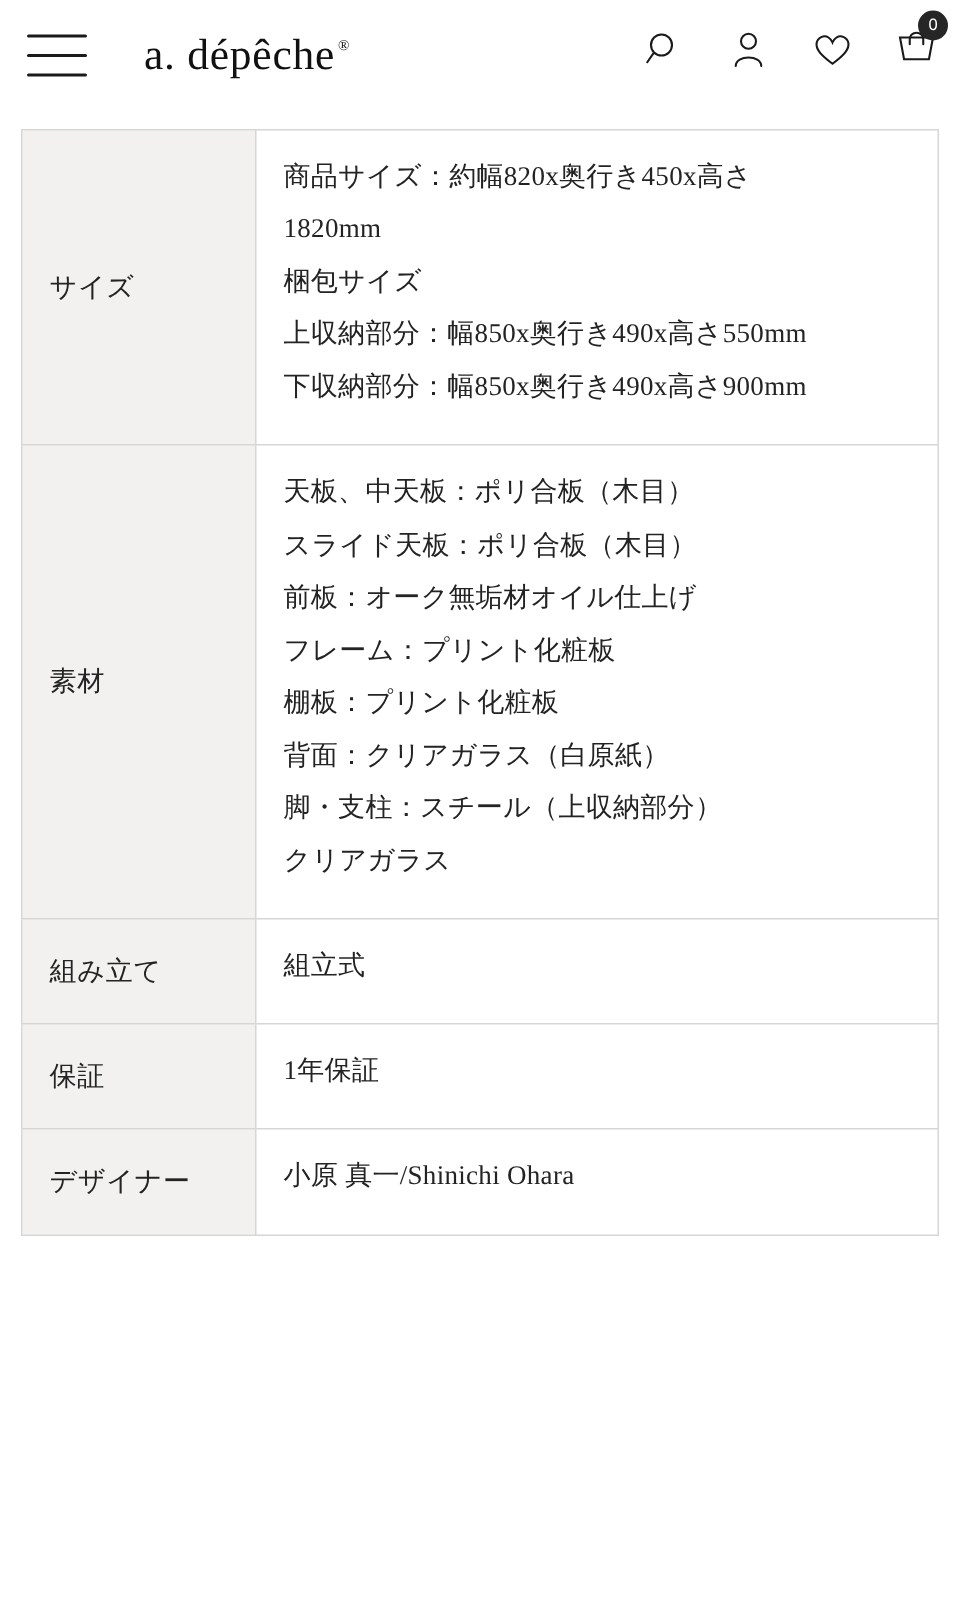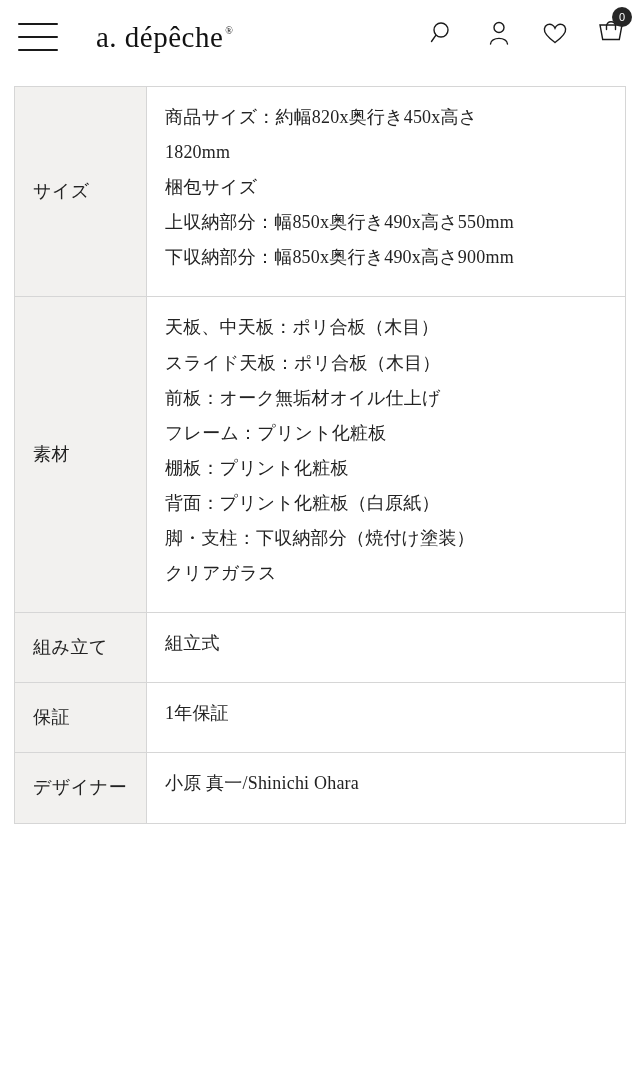--- a/index.html
+++ b/index.html
@@ -105,21 +105,21 @@
   }
   table.spec th, table.spec td {
     border: 1px solid #d6d6d6;
     vertical-align: middle;
     font-weight: 400;
     font-size: 18px;
     line-height: 1.95;
     color: #232323;
   }
   table.spec th {
-    width: 132px;
+    width: 156px;
     background: #f2f1ef;
     text-align: left;
     padding: 14px 0 14px 18px;
     letter-spacing: 0.5px;
   }
   table.spec td {
     background: #ffffff;
     padding: 13px 12px 21px 18px;
     letter-spacing: 0.2px;
   }
@@ -188,22 +188,22 @@
           </td>
         </tr>
         <tr>
           <th>素材</th>
           <td>
             <span class="line">天板、中天板：ポリ合板（木目）</span>
             <span class="line">スライド天板：ポリ合板（木目）</span>
             <span class="line">前板：オーク無垢材オイル仕上げ</span>
             <span class="line">フレーム：プリント化粧板</span>
             <span class="line">棚板：プリント化粧板</span>
-            <span class="line">背面：プリント化粧板（白原紙）</span>
-            <span class="line">脚・支柱：下収納部分（焼付け塗装）</span>
+            <span class="line">背面：クリアガラス（白原紙）</span>
+            <span class="line">脚・支柱：スチール（上収納部分）</span>
             <span class="line">クリアガラス</span>
           </td>
         </tr>
         <tr>
           <th>組み立て</th>
           <td>
             <span class="line">組立式</span>
           </td>
         </tr>
         <tr>

